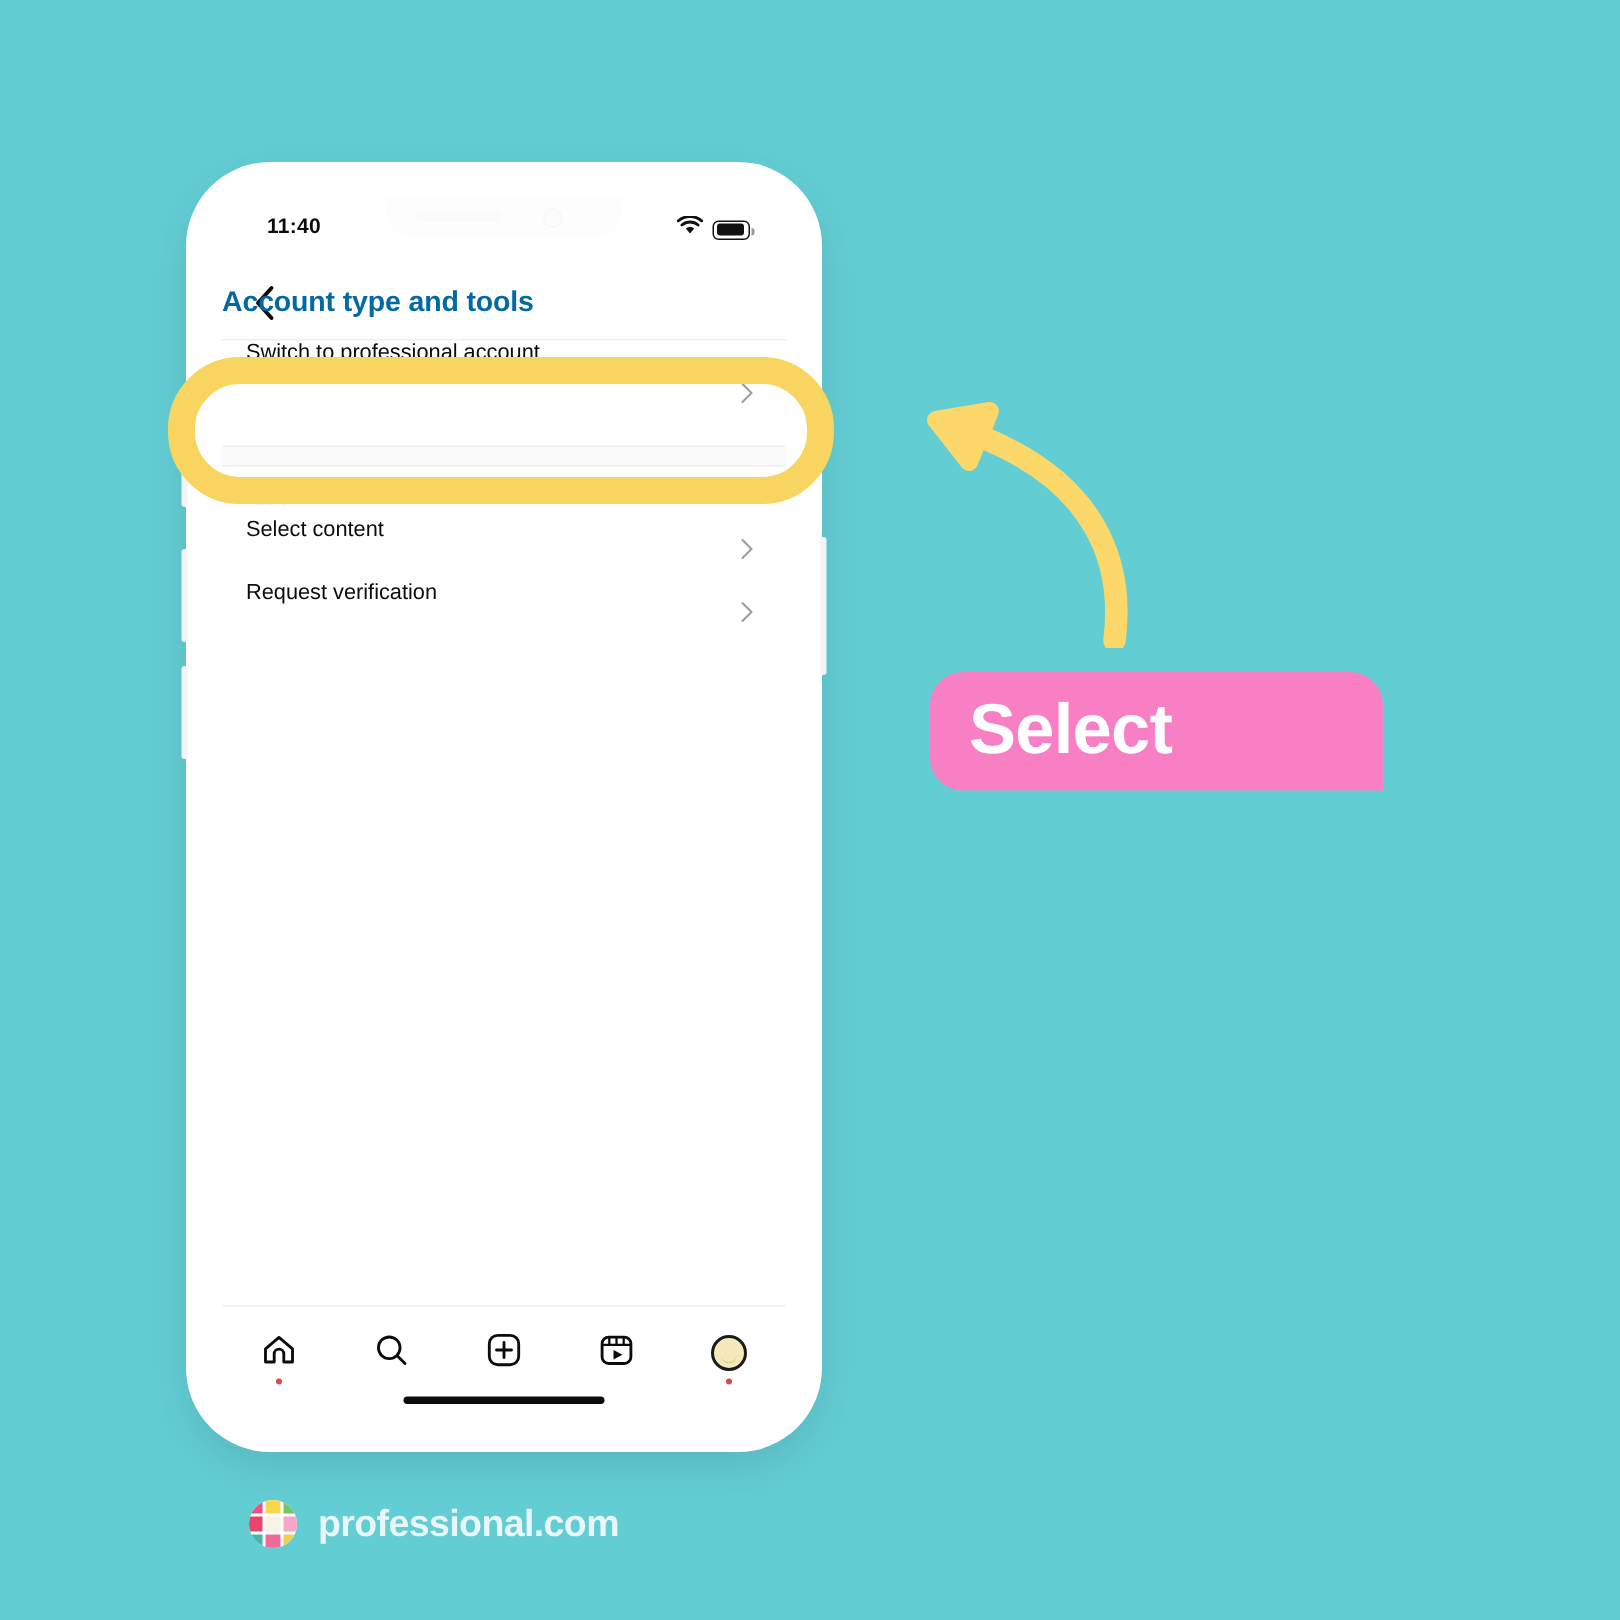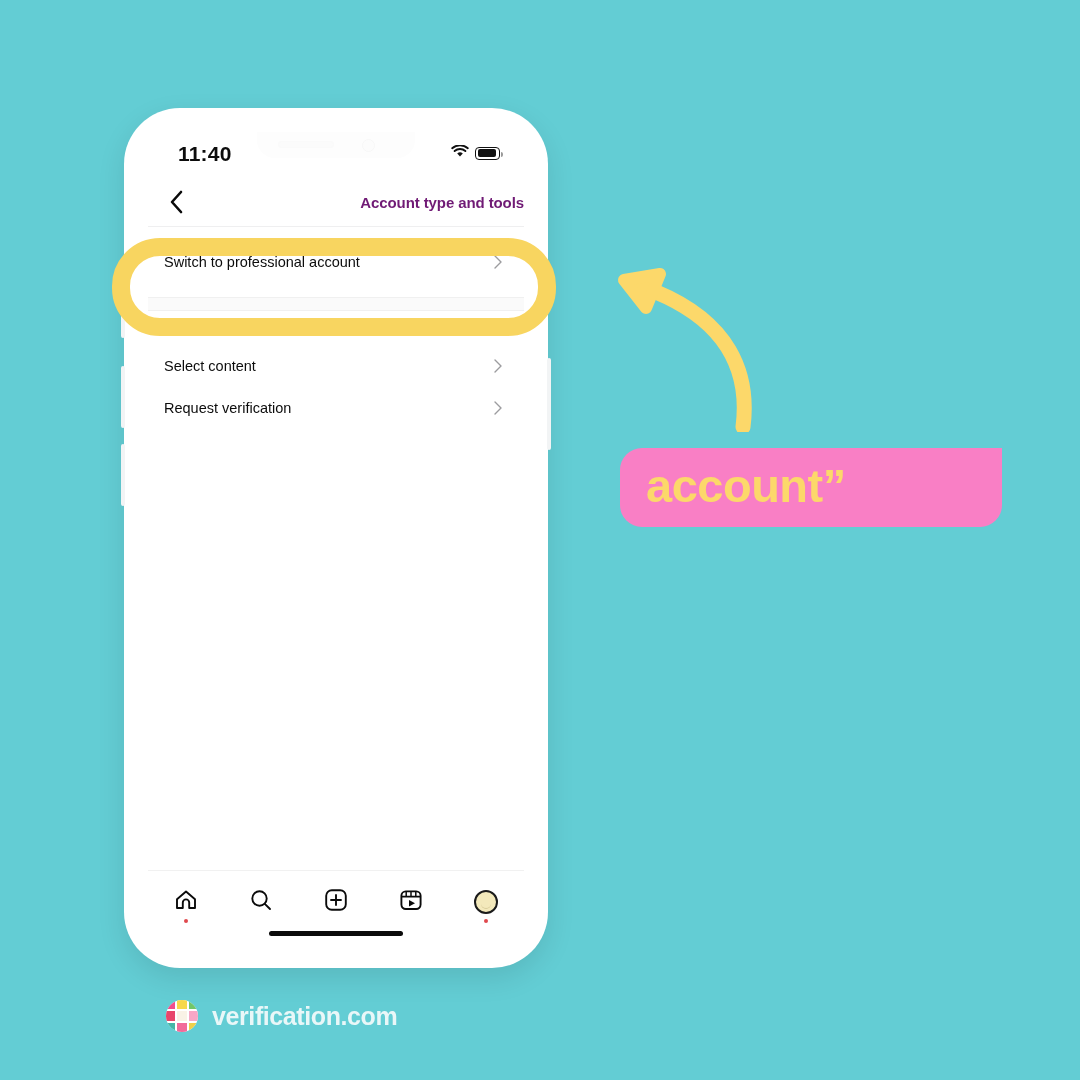--- a/index.html
+++ b/index.html
@@ -89,21 +89,21 @@
     width: 11px;
     height: 11px;
     border-radius: 50%;
     background: #fcfcfc;
     border: 1px solid #f7f7f7;
   }
   .status-time {
     position: absolute;
     left: 30px;
     top: 10px;
-    font-size: 21px;
+    font-size: 14px;
     font-weight: bold;
     color: #0c0c0c;
     letter-spacing: 0.2px;
   }
   .status-right {
     position: absolute;
     right: 24px;
     top: 12px;
     display: flex;
     align-items: center;
@@ -150,33 +150,33 @@
     height: 28px;
     display: flex;
     align-items: center;
     justify-content: center;
   }
   .nav-title {
     position: absolute;
     left: 0; right: 0;
     top: 50%;
     transform: translateY(-50%);
-    text-align: right;
-    font-size: 15px;
+    text-align: left;
+    font-size: 19px;
     font-weight: bold;
-    color: #701a75;
+    color: #0369a1;
     letter-spacing: -0.1px;
   }
 
   
   .row {
     position: relative;
     height: 56px;
     display: flex;
-    align-items: center;
+    align-items: flex-start;
     padding: 0 16px;
     box-sizing: border-box;
   }
   .row-label {
     font-size: 14.5px;
     color: #0c0c0c;
   }
   .row-chevron {
     position: absolute;
     right: 18px;
@@ -463,29 +463,29 @@
 <div class="highlight-ring"></div>
 
 <div class="arrow-wrap">
   <svg width="200" height="180" viewBox="0 0 200 180">
     <path d="M155 175 C 162 120, 140 70, 68 40" stroke="#fcd86a" stroke-width="15" fill="none" stroke-linecap="round"></path>
     <path d="M36 28 L72 22 L58 56 Z" fill="#fcd86a" stroke="#fcd86a" stroke-width="12" stroke-linejoin="round"></path>
   </svg>
 </div>
 
 <div class="callout">
-  <div class="callout-line l4">account”</div>
+  <div class="callout-line l1">Select</div>
 </div>
 
 <div class="brand">
   <span class="brand-logo">
     <span style="background:#f04e8c"></span>
     <span style="background:#f7d84a"></span>
     <span style="background:#72c66a"></span>
     <span style="background:#e8456a"></span>
     <span style="background:#f9f2e6"></span>
     <span style="background:#f7a7c6"></span>
     <span style="background:#46b6a8"></span>
     <span style="background:#f26a9a"></span>
     <span style="background:#f0d04a"></span>
   </span>
-  <span class="brand-text">verification.com</span>
+  <span class="brand-text">professional.com</span>
 </div>
 
 </body></html>

